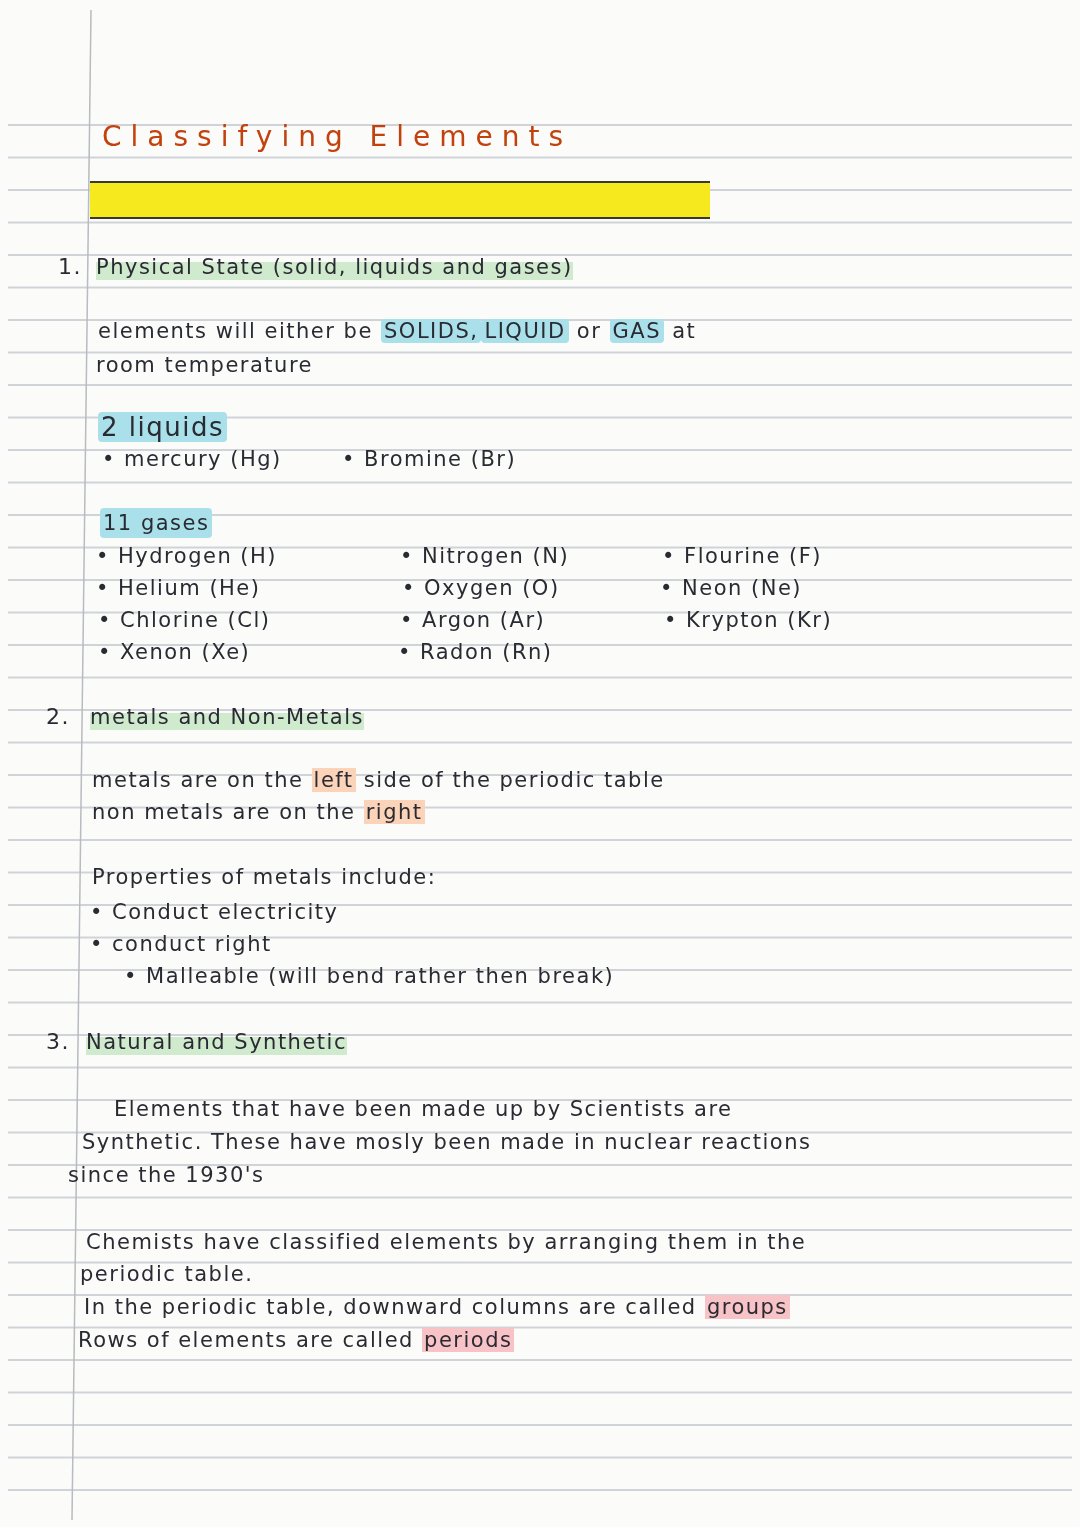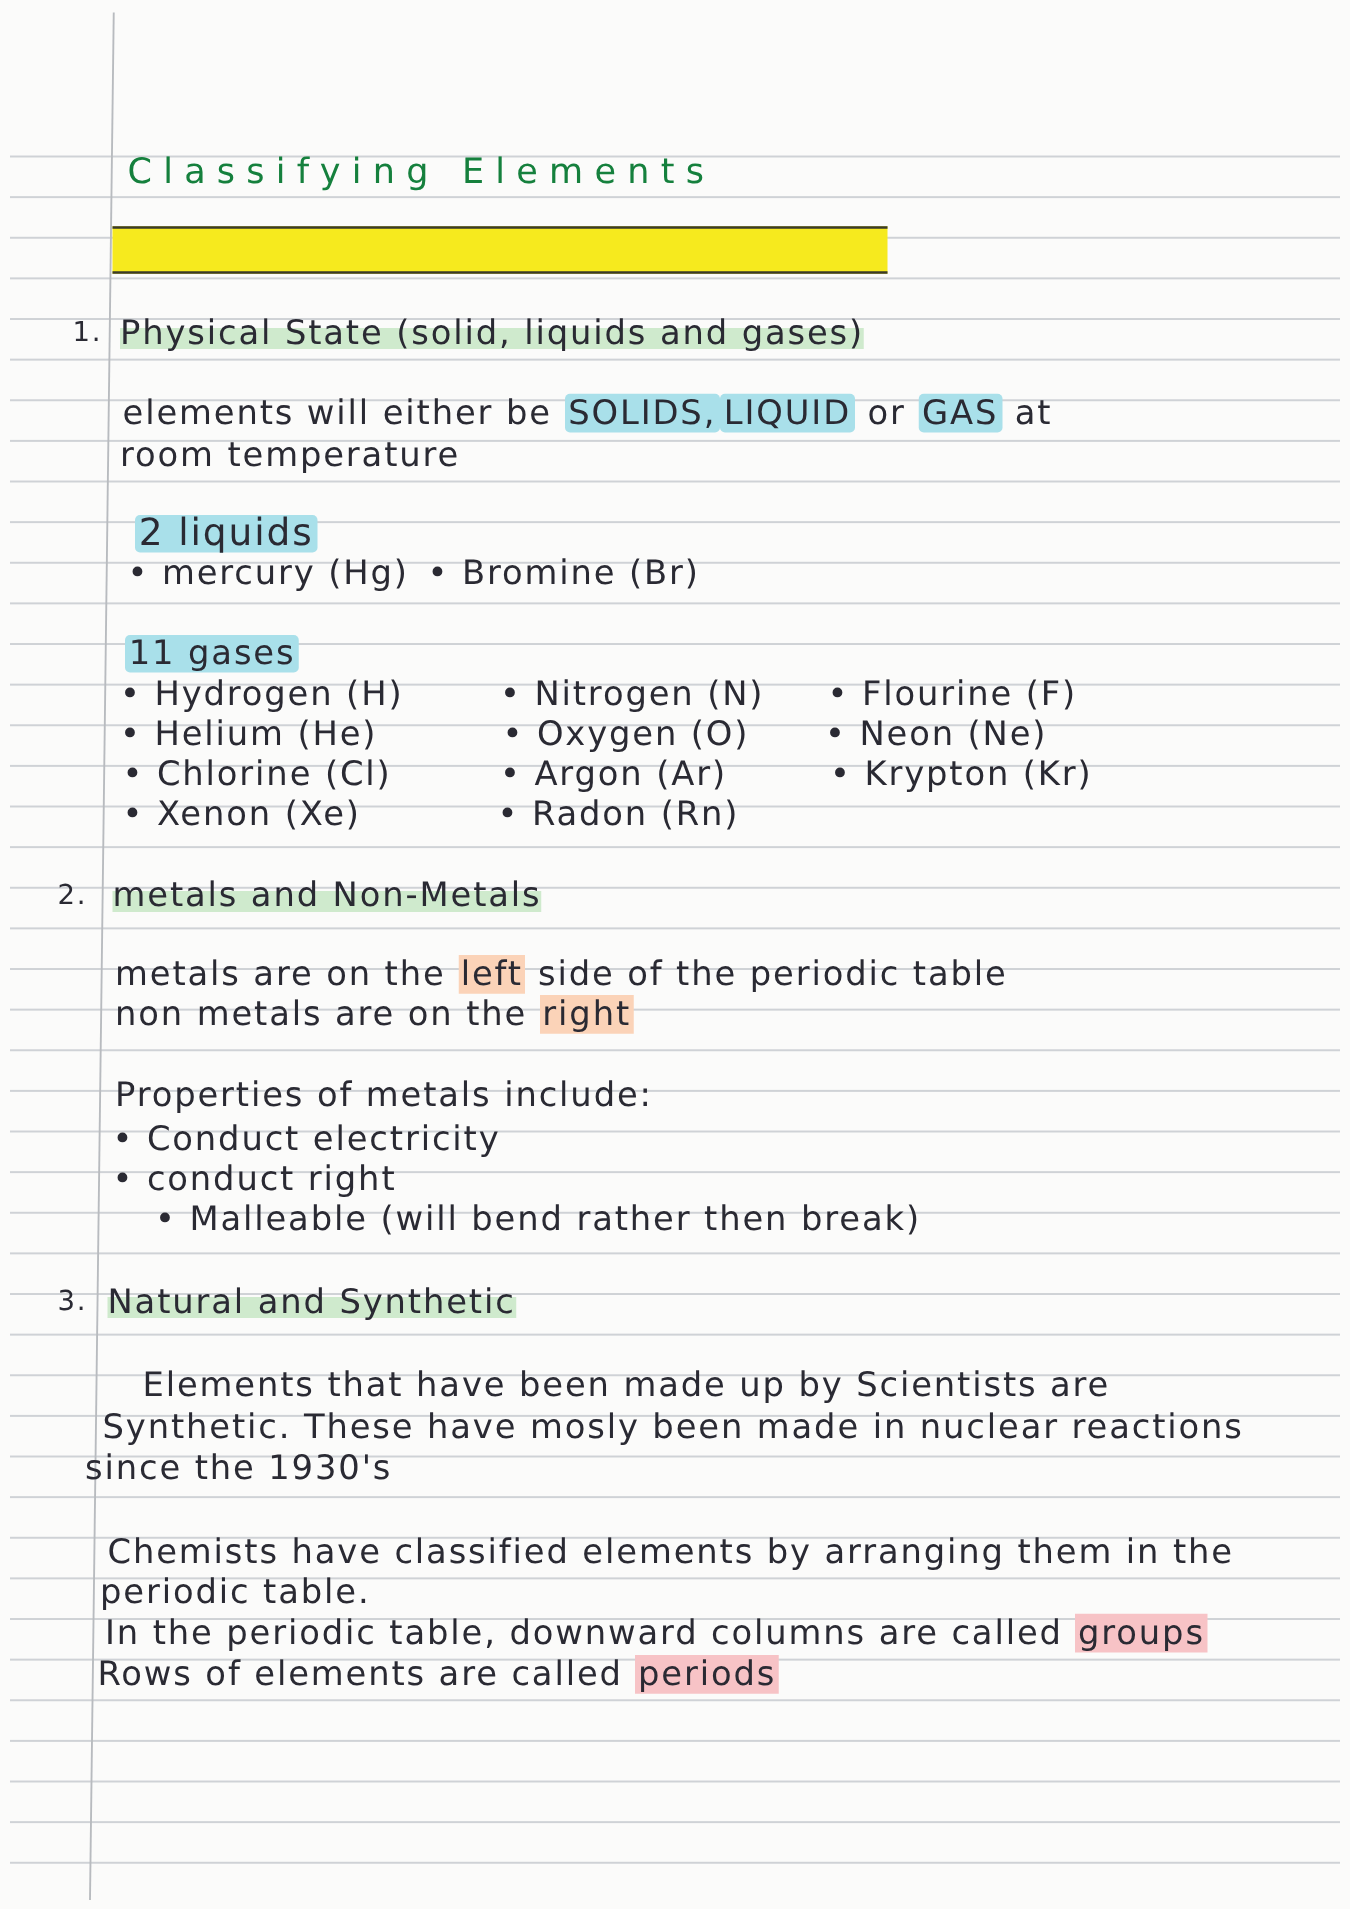--- a/index.html
+++ b/index.html
@@ -18,22 +18,22 @@
     background-position: 0 118px;
     background-size: 100% 32.5px;
     background-repeat: repeat-y;
   }
   .paper-top-mask {
     position: absolute; left: 8px; top: 8px; width: 1064px; height: 110px; background: #fbfbfa;
   }
   .margin-line {
     position: absolute; left: 0; top: 0; width: 1080px; height: 1527px; pointer-events: none;
   }
-  .t { position: absolute; white-space: nowrap; font-size: 27px; letter-spacing: 1.5px; line-height: 30px; }
-  .title { font-size: 28px; letter-spacing: 9px; color: #15803d; }
+  .t { position: absolute; white-space: nowrap; font-size: 21px; letter-spacing: 1.5px; line-height: 30px; }
+  .title { font-size: 28px; letter-spacing: 9px; color: #c2410c; }
   .hl-green { background: linear-gradient(to bottom, transparent 35%, #cfeacd 35%, #cfeacd 92%, transparent 92%); }
   .hl-blue  { background: #a9e0ea; border-radius: 4px; padding: 0 3px; }
   .hl-orange{ background: #fbd3b8; padding: 0 2px; }
   .hl-pink  { background: #f7c3c6; padding: 0 2px; }
   .yellow-bar {
     position: absolute; left: 90px; top: 181px; width: 620px; height: 34px;
     background: #f6ea1e;
     border-top: 2px solid #3a3a2a; border-bottom: 2px solid #3a3a2a;
   }
   .num { font-size: 22px; }
@@ -55,21 +55,21 @@
 
 <div class="t" style="left:98px; top:316px;">
   <span>elements will either be</span>
   <span class="hl-blue">SOLIDS,</span><span class="hl-blue">LIQUID</span>
   <span>or</span>
   <span class="hl-blue">GAS</span>
   <span>at</span>
 </div>
 <div class="t" style="left:96px; top:350px;">room temperature</div>
 
-<div class="t hl-blue" style="left:108px; top:412px; font-size:30px;">2 liquids</div>
+<div class="t hl-blue" style="left:98px; top:412px; font-size:26px;">2 liquids</div>
 <div class="t" style="left:102px; top:444px;">• mercury (Hg)</div>
 <div class="t" style="left:342px; top:444px;">• Bromine (Br)</div>
 
 <div class="t hl-blue" style="left:100px; top:508px;">11 gases</div>
 <div class="t" style="left:96px; top:541px;">• Hydrogen (H)</div>
 <div class="t" style="left:400px; top:541px;">• Nitrogen (N)</div>
 <div class="t" style="left:662px; top:541px;">• Flourine (F)</div>
 <div class="t" style="left:96px; top:573px;">• Helium (He)</div>
 <div class="t" style="left:402px; top:573px;">• Oxygen (O)</div>
 <div class="t" style="left:660px; top:573px;">• Neon (Ne)</div>

